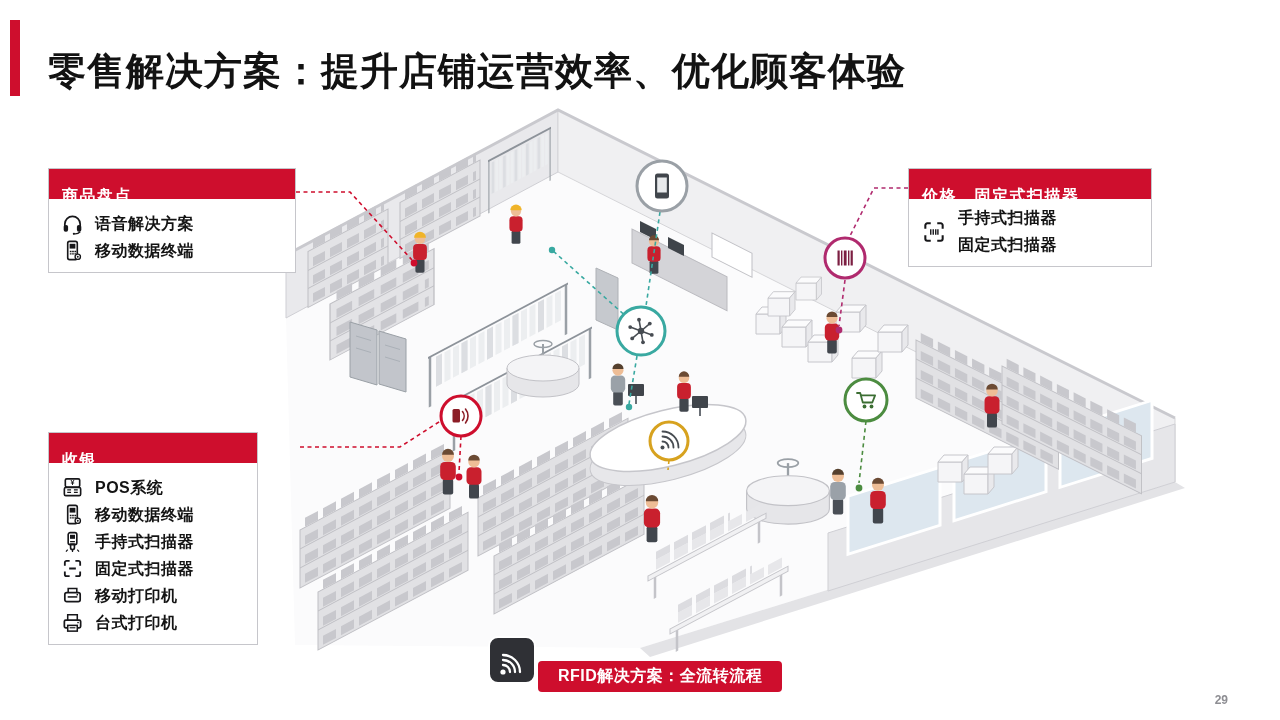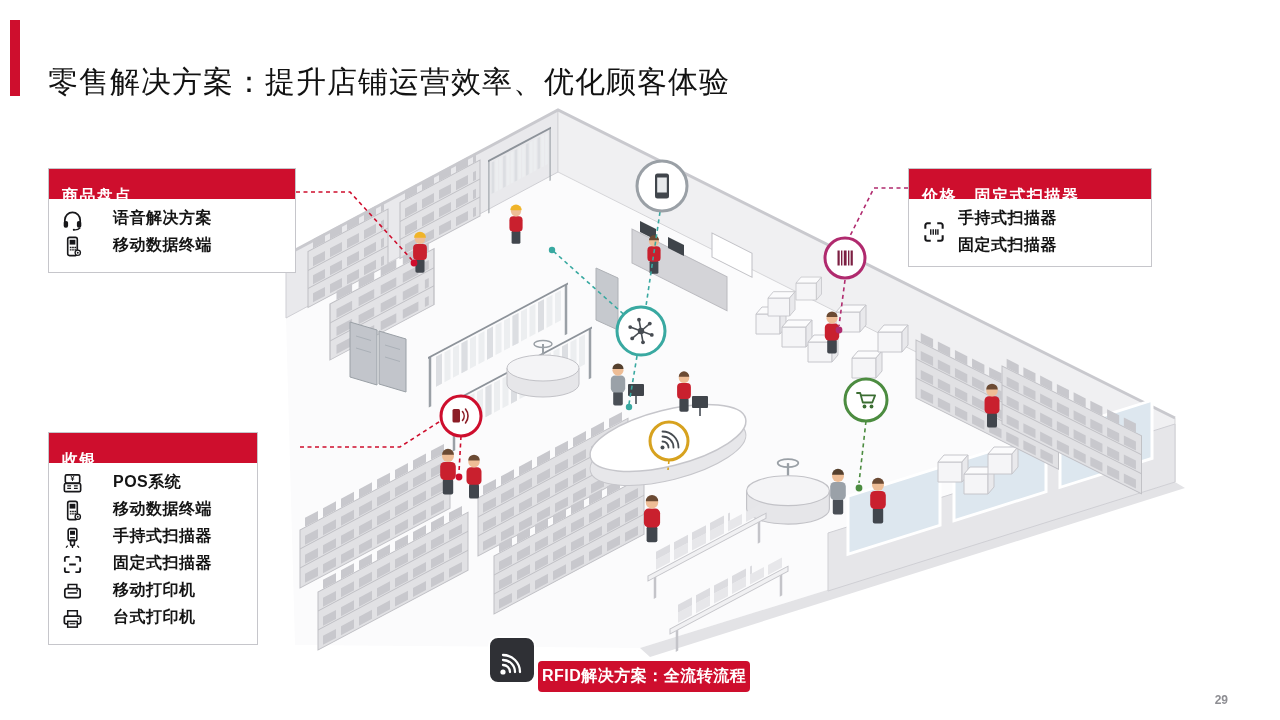--- a/index.html
+++ b/index.html
@@ -1,35 +1,35 @@
 <!DOCTYPE html>
 <html><head>
 <meta charset="utf-8">
 <style>
   :root{ --red:#ce0e2d; }
   *{margin:0;padding:0;box-sizing:border-box;}
   html,body{width:1280px;height:720px;}
   body{position:relative;background:#ffffff;overflow:hidden;
        font-family:"Liberation Sans","DejaVu Sans",sans-serif;color:#141414;}
   .accent-bar{position:absolute;left:10px;top:20px;width:10px;height:76px;background:var(--red);}
-  .title{position:absolute;left:48px;top:46px;font-size:30px;font-weight:400;
-         letter-spacing:1px;white-space:nowrap;color:#121212;z-index:6;margin-top:16px;}
+  .title{position:absolute;left:48px;top:46px;font-size:38px;font-weight:700;
+         letter-spacing:1px;white-space:nowrap;color:#121212;z-index:6;}
   .scene{position:absolute;left:0;top:0;z-index:1;}
   .callout{position:absolute;background:#fff;border:1px solid #c6c6cb;z-index:5;}
   .co-header{background:var(--red);color:#fff;font-size:16px;font-weight:700;
              height:30px;line-height:30px;padding:12px 13px;letter-spacing:1.5px;}
   .co-body{padding:9px 12px 10px;}
-  .co-row{display:flex;align-items:flex-start;gap:29px;height:27px;}
+  .co-row{display:flex;align-items:flex-end;gap:11px;height:27px;}
   .co-label{font-size:16px;font-weight:700;letter-spacing:.5px;}
   .ico{width:23px;height:23px;flex:0 0 23px;display:flex;}
   .ico svg{width:100%;height:100%;}
   .price-body{display:flex;align-items:center;gap:11px;padding:9px 12px 10px;}
   .price-lines{display:flex;flex-direction:column;gap:6px;}
   .rfid-banner{position:absolute;left:538px;top:661px;height:31px;display:flex;align-items:center;
-               padding:0 4px;background:var(--red);border-radius:4px;color:#fff;
+               padding:0 20px;background:var(--red);border-radius:4px;color:#fff;
                font-size:16px;font-weight:700;letter-spacing:.5px;z-index:4;}
   .page-number{position:absolute;right:52px;bottom:13px;font-size:12px;font-weight:700;color:#8e8e93;z-index:6;}
 </style>
 </head>
 <body>
 
 <svg class="scene" width="1280" height="720" viewBox="0 0 1280 720">
   <defs>
     <g id="rack80">
       <rect x="0" y="-56" width="80" height="56" fill="#e3e3e6" stroke="#bfbfc4"></rect>

